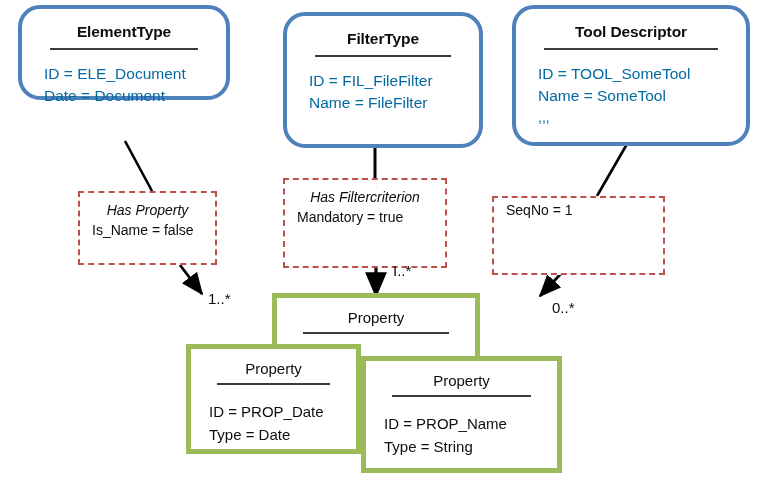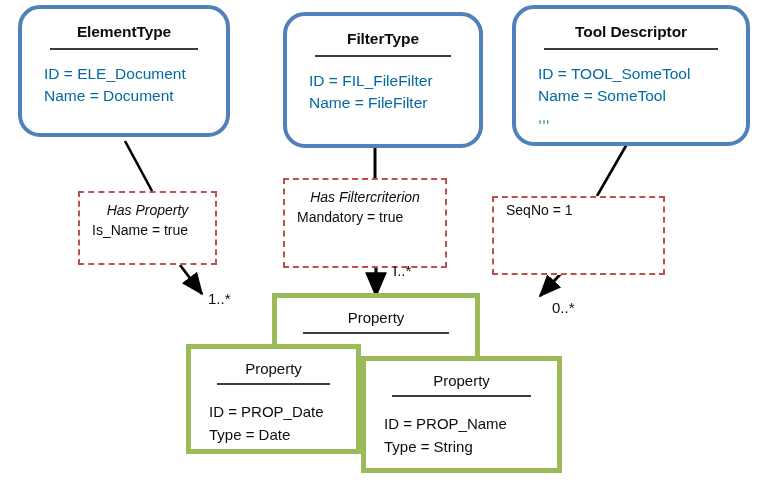--- a/index.html
+++ b/index.html
@@ -142,26 +142,26 @@
 
     <line x1="627" y1="144" x2="597" y2="196" stroke="#000000" stroke-width="2.6"></line>
 
     <line x1="180" y1="265" x2="202" y2="294" stroke="#000000" stroke-width="2.8" marker-end="url(#arrowhead)"></line>
 
     <line x1="376" y1="268" x2="376" y2="296" stroke="#000000" stroke-width="3.2" marker-end="url(#arrowhead)"></line>
 
     <line x1="570" y1="264" x2="540" y2="296" stroke="#000000" stroke-width="2.8" marker-end="url(#arrowhead)"></line>
   </svg>
 
-  <div class="entity-box" style="left:18px; top:5px; width:212px; height:132px;">
+  <div class="entity-box" style="left:18px; top:5px; width:212px; height:95px;">
     <div class="entity-title">ElementType</div>
     <div class="entity-rule"></div>
     <div class="entity-attrs">
       <div class="attr">ID = ELE_Document</div>
-      <div class="attr">Name = Document</div>
+      <div class="attr">Date = Document</div>
     </div>
   </div>
 
   <div class="entity-box" style="left:283px; top:12px; width:200px; height:136px;">
     <div class="entity-title">FilterType</div>
     <div class="entity-rule"></div>
     <div class="entity-attrs">
       <div class="attr">ID = FIL_FileFilter</div>
       <div class="attr">Name = FileFilter</div>
     </div>
@@ -172,21 +172,21 @@
     <div class="entity-rule"></div>
     <div class="entity-attrs">
       <div class="attr">ID = TOOL_SomeTool</div>
       <div class="attr">Name = SomeTool</div>
       <div class="attr" style="font-size:14px; line-height:1.2; margin-top:2px;">,,,</div>
     </div>
   </div>
 
   <div class="assoc-box" style="left:78px; top:191px; width:139px; height:74px;">
     <div class="assoc-title">Has Property</div>
-    <div class="assoc-attr">Is_Name = true</div>
+    <div class="assoc-attr">Is_Name = false</div>
   </div>
 
   <div class="assoc-box" style="left:283px; top:178px; width:164px; height:90px;">
     <div class="assoc-title">Has Filtercriterion</div>
     <div class="assoc-attr">Mandatory = true</div>
   </div>
 
   <div class="assoc-box" style="left:492px; top:196px; width:173px; height:79px;">
     <div class="assoc-attr">SeqNo = 1</div>
   </div>

